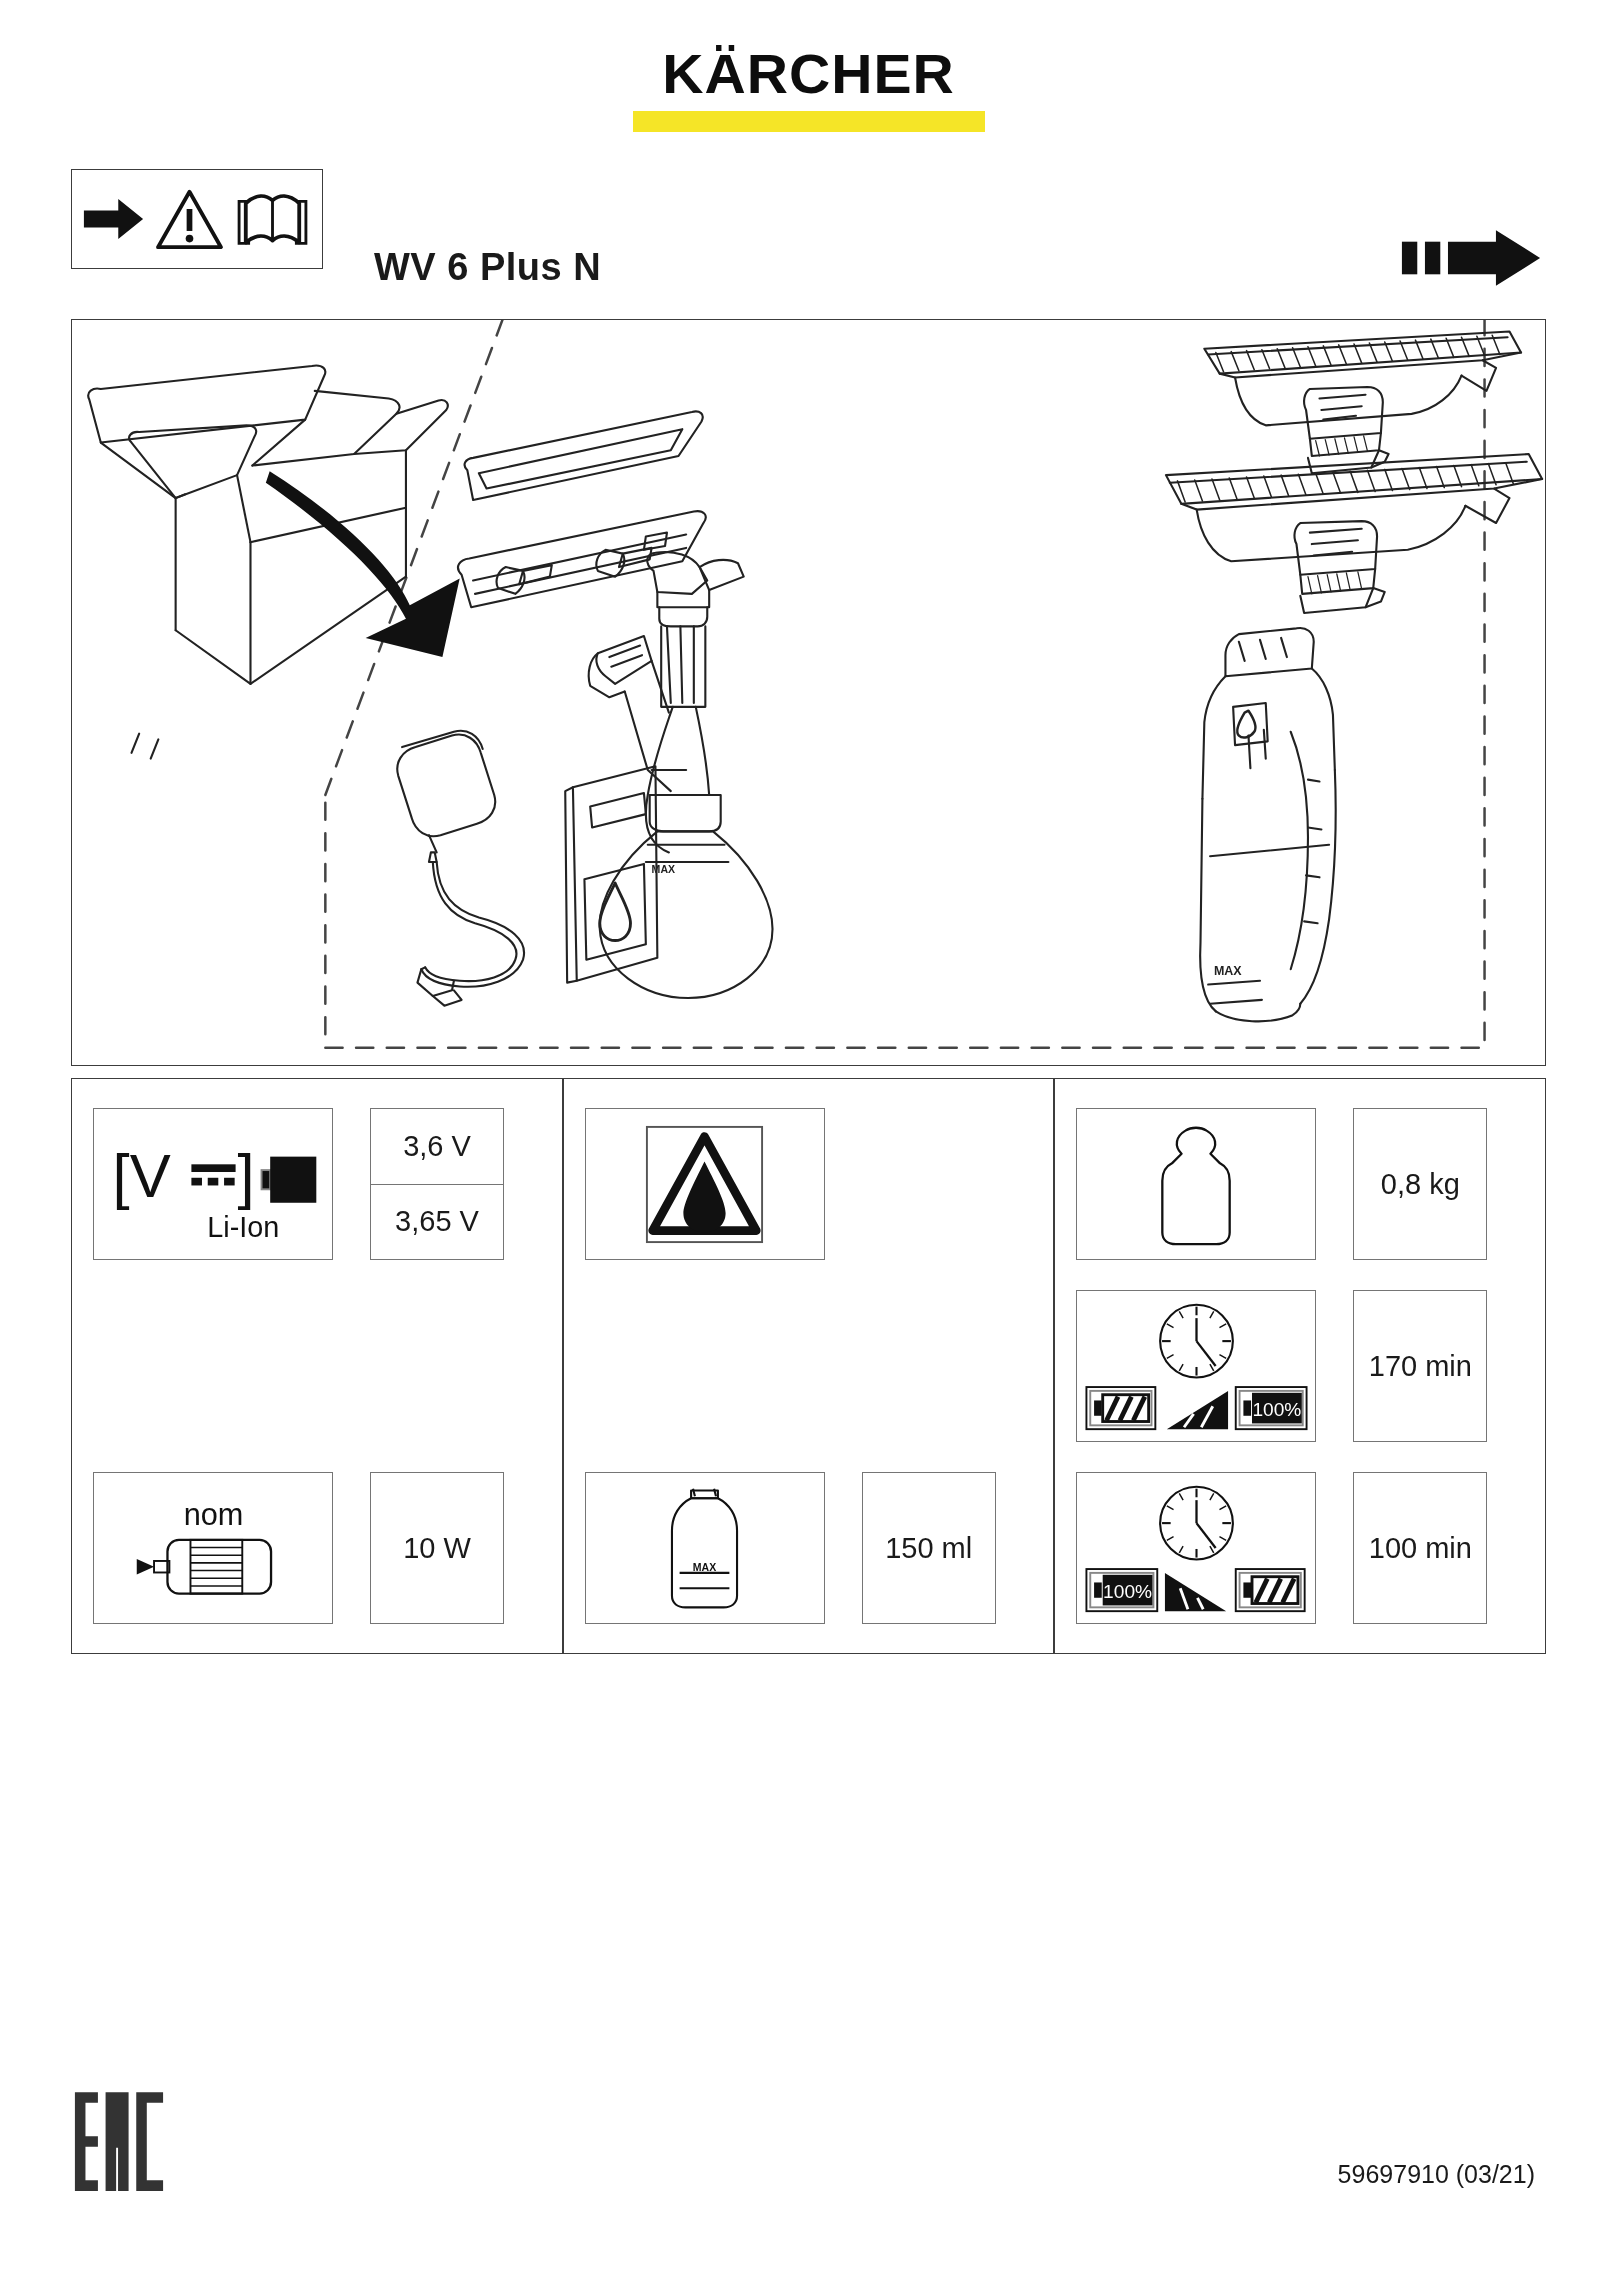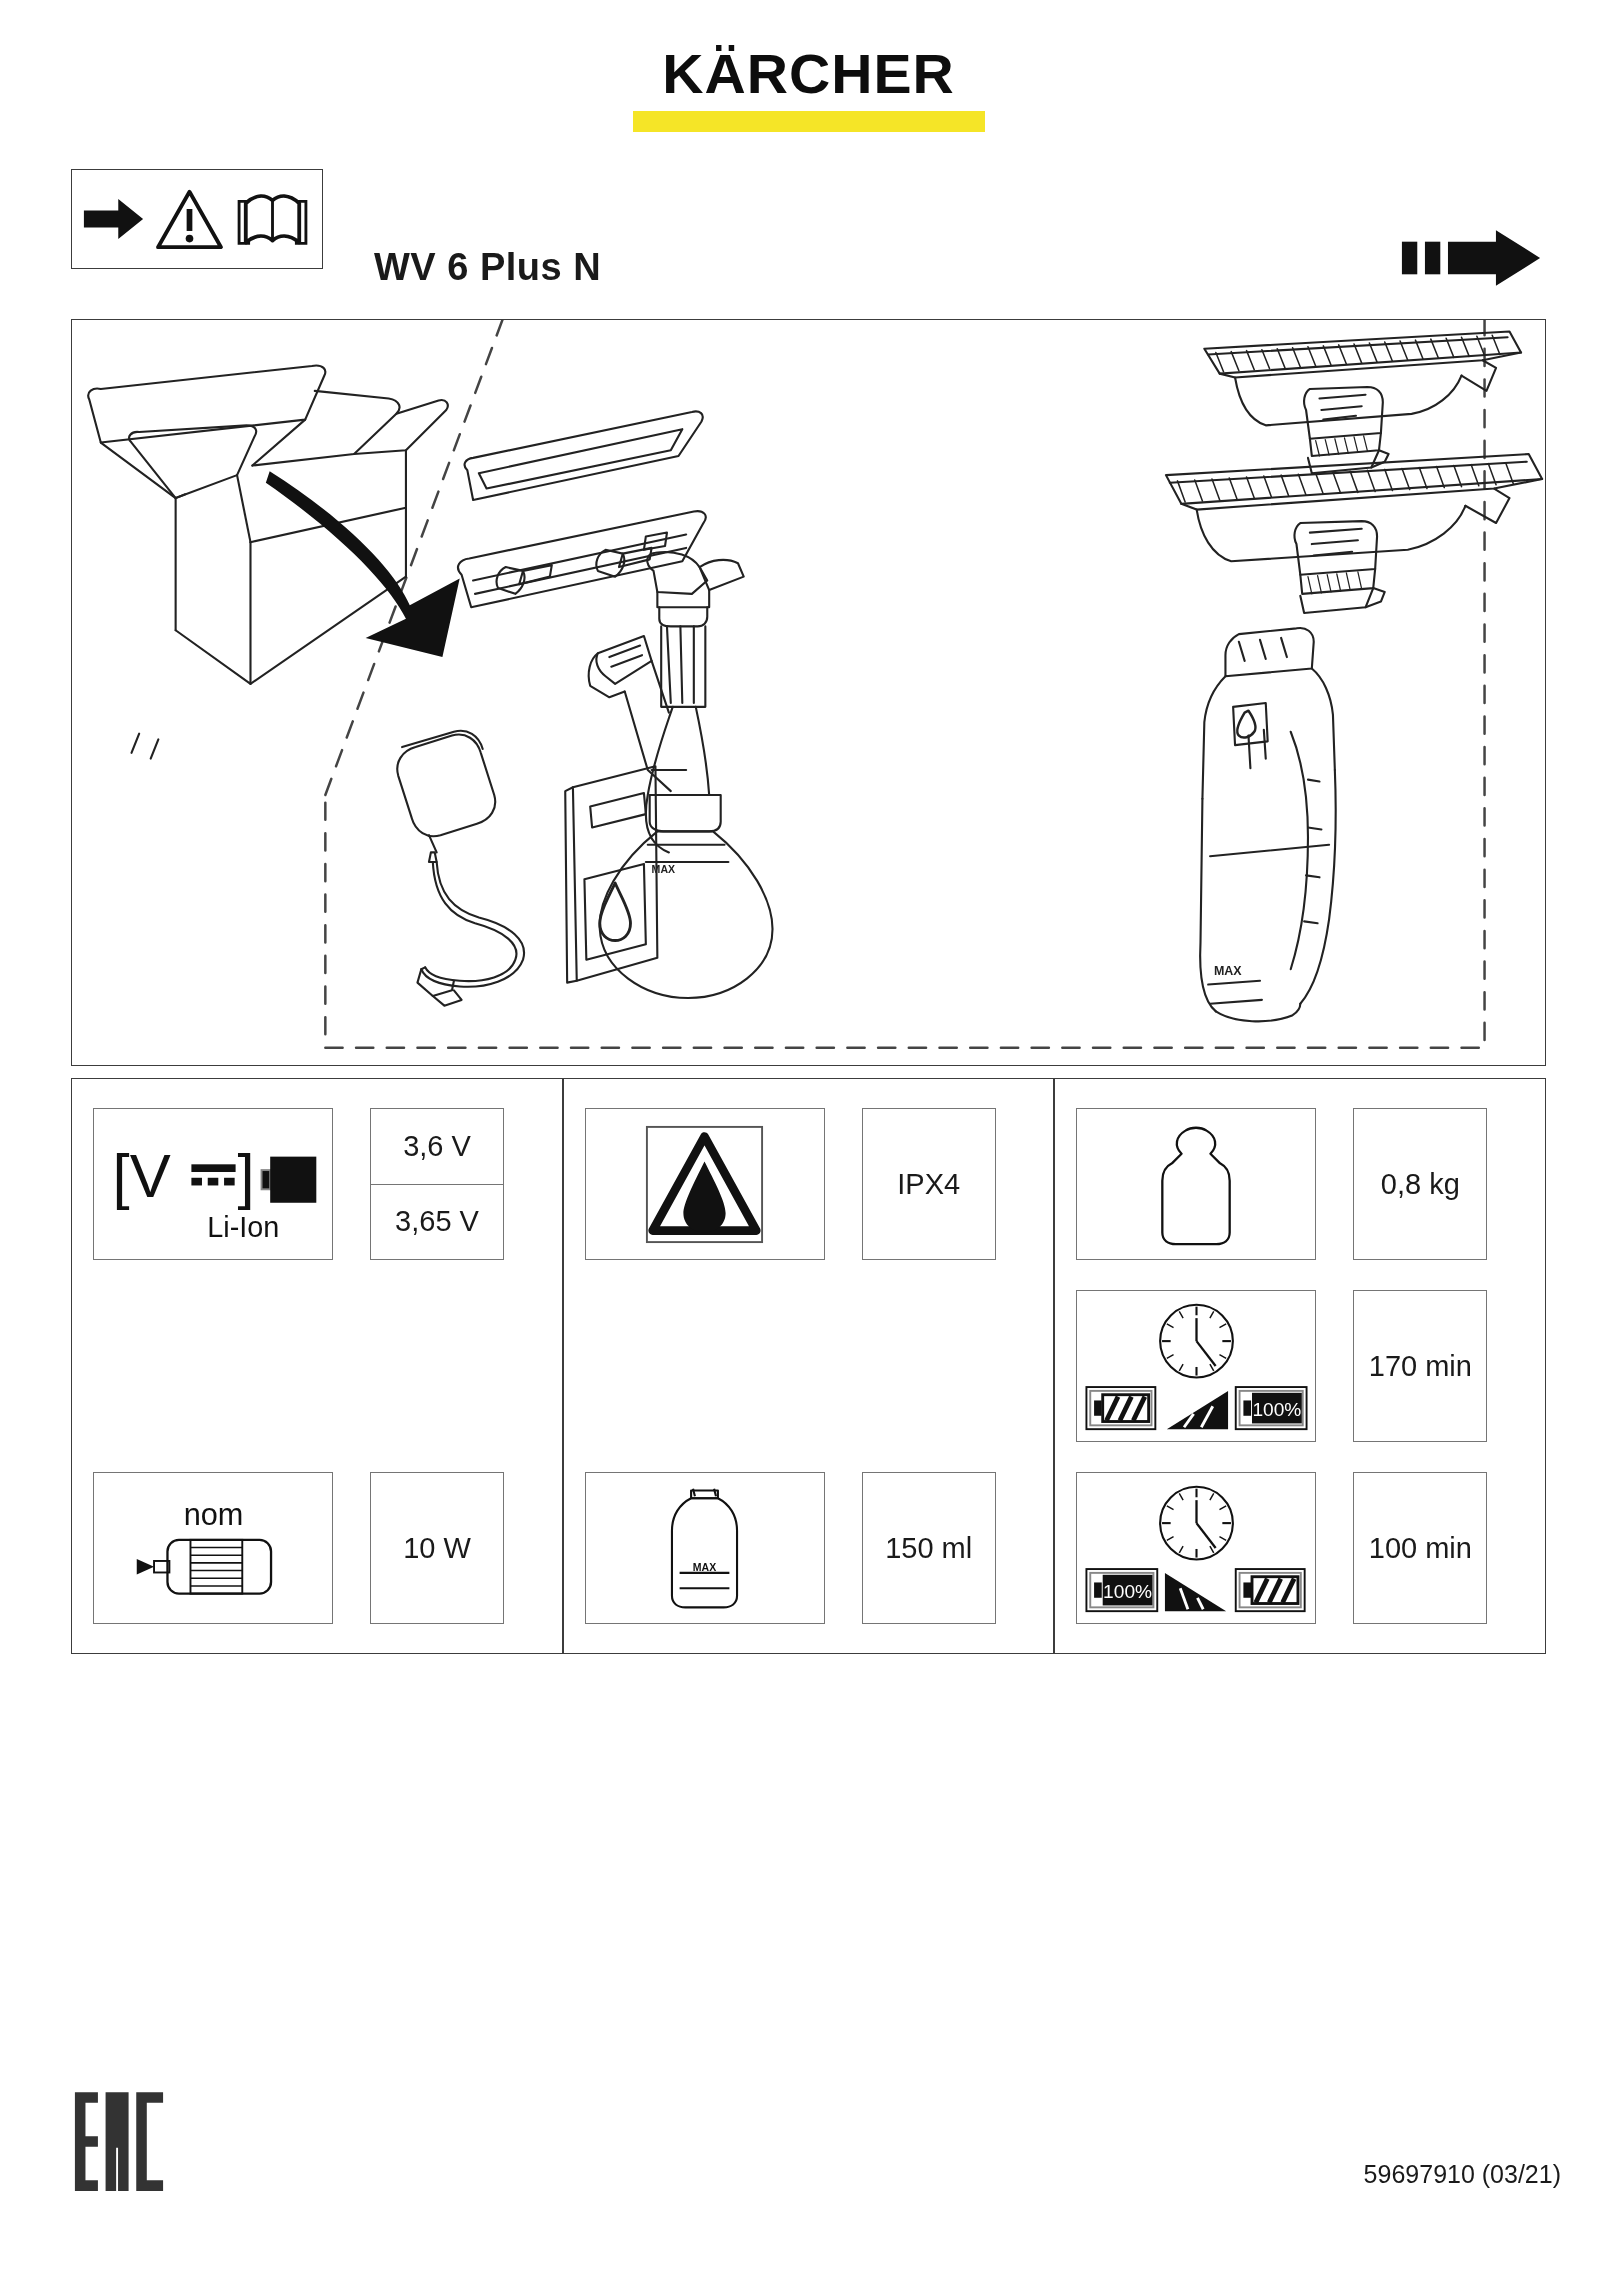--- a/index.html
+++ b/index.html
@@ -141,21 +141,21 @@
   
   .eac-mark {
     position: absolute;
     left: 73px;
     top: 2090px;
     width: 92px;
     height: 104px;
   }
   .doc-number {
     position: absolute;
-    right: 56px;
+    right: 82px;
     top: 2160px;
     font-size: 25px;
     color: #1a1a1a;
     text-align: right;
   }
   svg { display: block; }
 </style>
 </head>
 <body>
 
@@ -393,23 +393,20 @@
   <div class="spec-col">
 
     <div class="spec-row">
       <div class="icon-cell">
         <svg width="119" height="119" viewBox="0 0 124 124">
           <rect x="2" y="2" width="120" height="120" fill="none" stroke="#555" stroke-width="2"></rect>
           <path d="M62 12 L116 110 H8 Z" fill="none" stroke="#111" stroke-width="9" stroke-linejoin="round"></path>
           <path d="M62 38 C50 62 40 82 40 92 C40 104 50 112 62 112 C74 112 84 104 84 92 C84 80 72 58 62 38 Z" fill="#111"></path>
         </svg>
       </div>
-      <div class="value-cell">
-        <div class="value-sub">IPX4</div>
-      </div>
     </div>
 
     <div class="spec-row">
       <div class="icon-cell">
         <svg width="115" height="134" viewBox="0 0 120 140">
           <g fill="none" stroke="#111" stroke-width="2.2" stroke-linejoin="round">
             <path d="M48 8 L50 16 M70 8 L72 16"></path>
             <path d="M46 10 L74 10 L74 18 L46 18 Z"></path>
             <path d="M46 18 C34 24 26 36 26 52 L26 120 C26 128 32 132 40 132 L80 132 C88 132 94 128 94 120
                      L94 52 C94 36 86 24 74 18 Z"></path>

